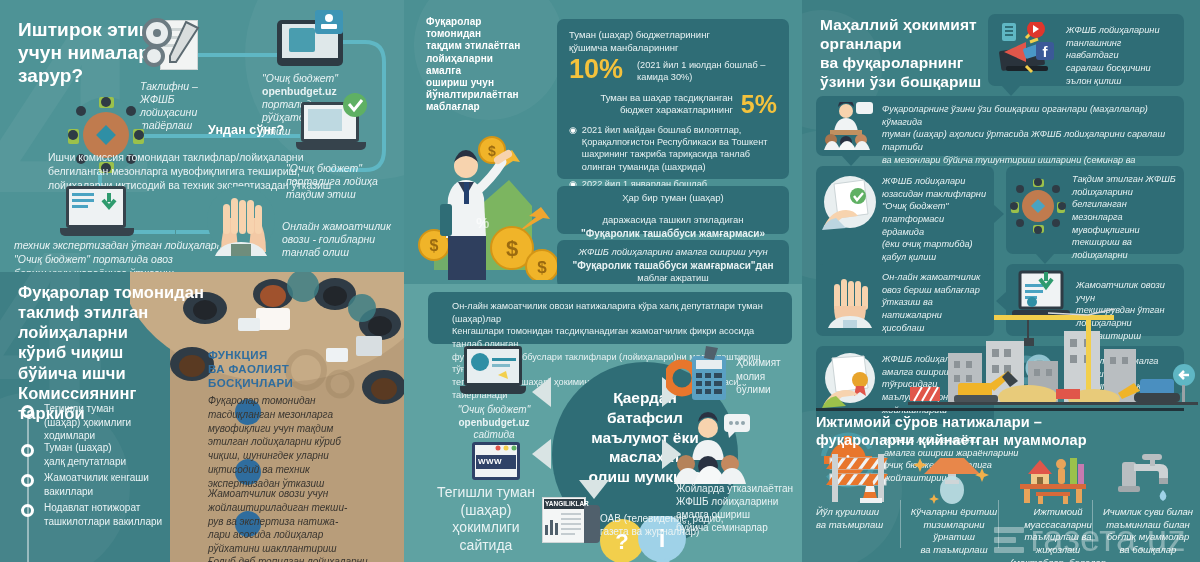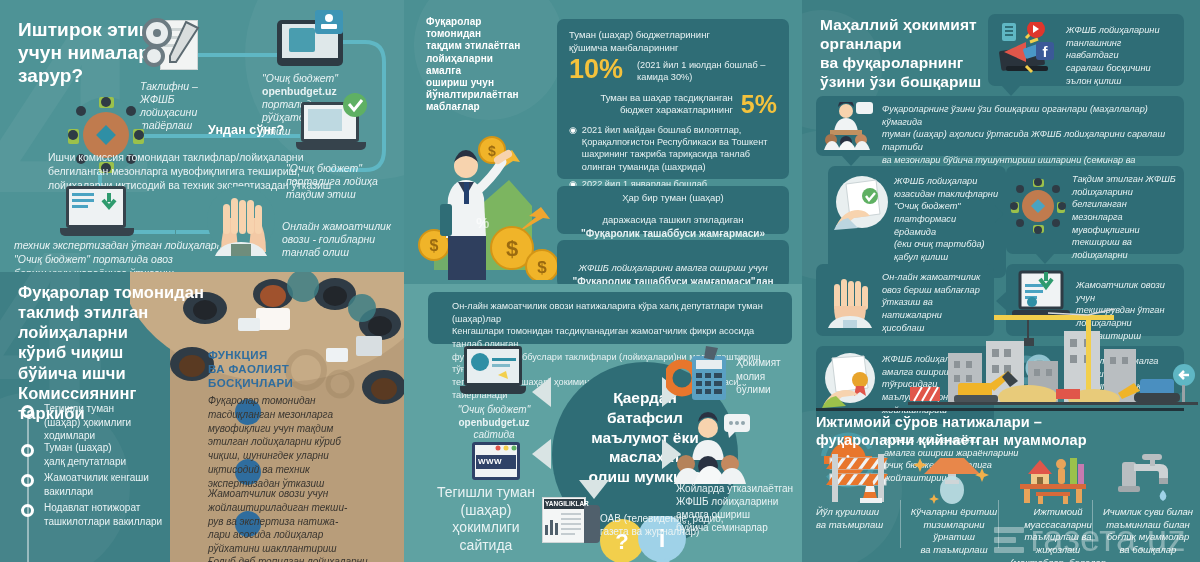--- a/index.html
+++ b/index.html
@@ -374,21 +374,21 @@
 республиканинг барча туман (шаҳар)ларида</span>
         </div>
       </div>
 
       <div class="card" style="left:153px; top:186px; width:232px; height:48px; padding:6px 10px; text-align:center;">
         <div style="font-size:9.5px; line-height:1.35;">Ҳар бир туман (шаҳар)</div>
         <div style="font-size:9.5px; line-height:1.35;margin-top:9px;">даражасида ташкил этиладиган</div>
         <div style="font-size:10px; font-weight:700; line-height:1.35;">"Фуқаролик ташаббуси жамғармаси»</div>
       </div>
 
-      <div class="card" style="left:153px; top:240px; width:232px; height:48px; padding:22px 10px; text-align:center;">
+      <div class="card" style="left:153px; top:240px; width:232px; height:48px; padding:6px 10px; text-align:center;">
         <div style="font-size:9.3px; line-height:1.35; font-style:italic;">ЖФШБ лойиҳаларини амалга ошириш учун</div>
         <div style="font-size:10px; font-weight:700; line-height:1.35;">"Фуқаролик ташаббуси жамғармаси"дан</div>
         <div style="font-size:9.3px; line-height:1.35;">маблағ ажратиш</div>
       </div>
     </div>
 
     <div id="mid-bottom">
       <div class="card" style="left:24px; top:8px; width:364px; height:52px; padding:8px 24px;">
         <div style="font-size:9.2px; line-height:1.38; white-space:pre-line;">Он-лайн жамоатчилик овози натижаларига кўра халқ депутатлари туман (шаҳар)лар
 Кенгашлари томонидан тасдиқланадиган жамоатчилик фикри асосида танлаб олинган
@@ -571,21 +571,21 @@
           <path d="M30 48 q3 -9 8 -9 q5 0 8 9z" fill="#f0f3f4"></path>
         </svg>
       </div>
       <div class="body-it" style="position:absolute; left:66px; top:7px; width:296px; font-size:9.2px; line-height:1.38; white-space:pre-line;">Фуқароларнинг ўзини ўзи бошқариш органлари (маҳаллалар) кўмагида
 туман (шаҳар) аҳолиси ўртасида ЖФШБ лойиҳаларини саралаш тартиби
 ва мезонлари бўйича тушунтириш ишларини (семинар ва тренинглар)
 олиб бориш</div>
     </div>
     <div class="arrow-down" style="left:40px; top:156px;"></div>
 
-    <div class="card" style="left:26px; top:166px; width:178px; height:112px;">
+    <div class="card" style="left:14px; top:166px; width:178px; height:112px;">
       <div style="position:absolute; left:6px; top:8px; width:56px; height:56px;">
         <svg width="56" height="56">
           <circle cx="28" cy="28" r="26" fill="#e9eff0"></circle>
           <path d="M12 10 L42 6 L46 40 L16 44 Z" fill="#ffffff" stroke="#cbd4d6"></path>
           <circle cx="36" cy="22" r="8" fill="#5fb063"></circle>
           <path d="M32 22 l3 4 l6 -7" stroke="#fff" stroke-width="2.4" fill="none"></path>
           <path d="M2 52 q8 -16 22 -16 q8 0 12 6 l-16 2 q-6 4 -6 8z" fill="#f7d3ae"></path>
           <path d="M0 56 q4 -10 14 -12 l10 10 z" fill="#bcd5e0"></path>
         </svg>
       </div>

